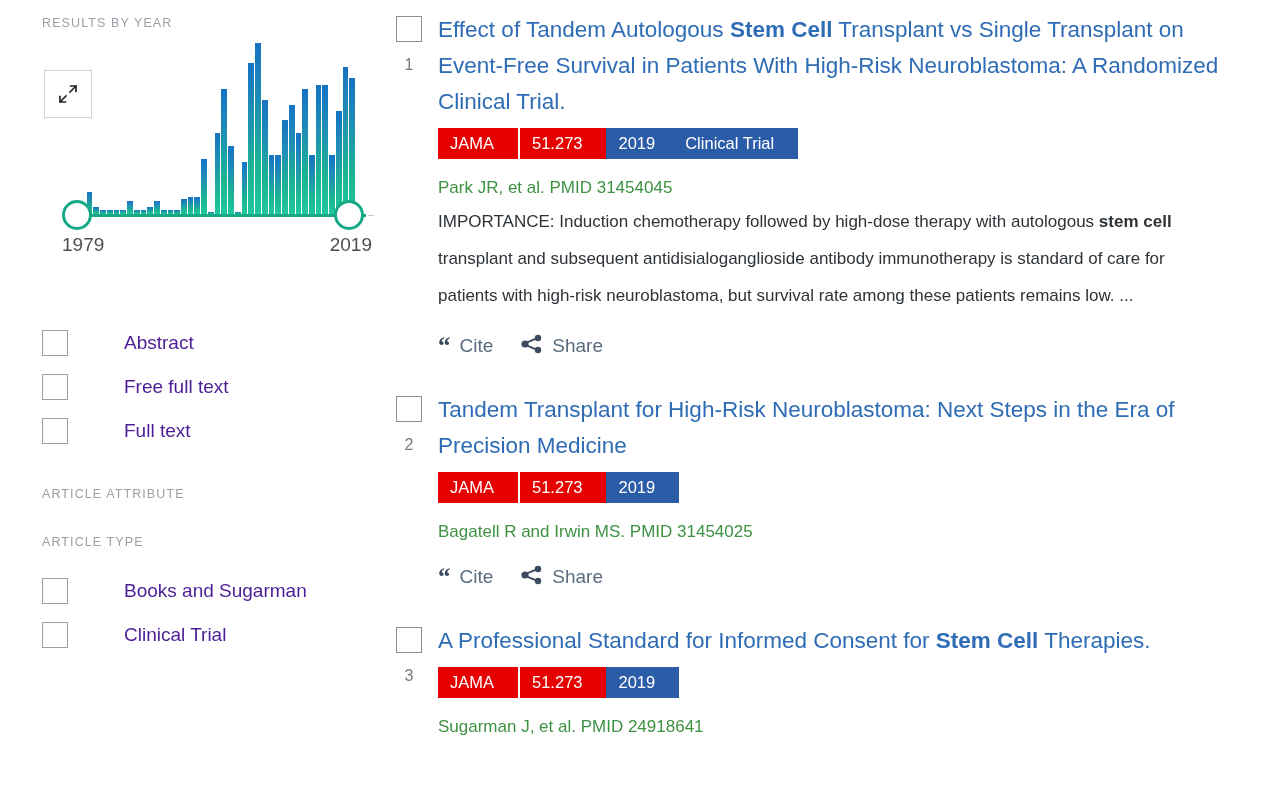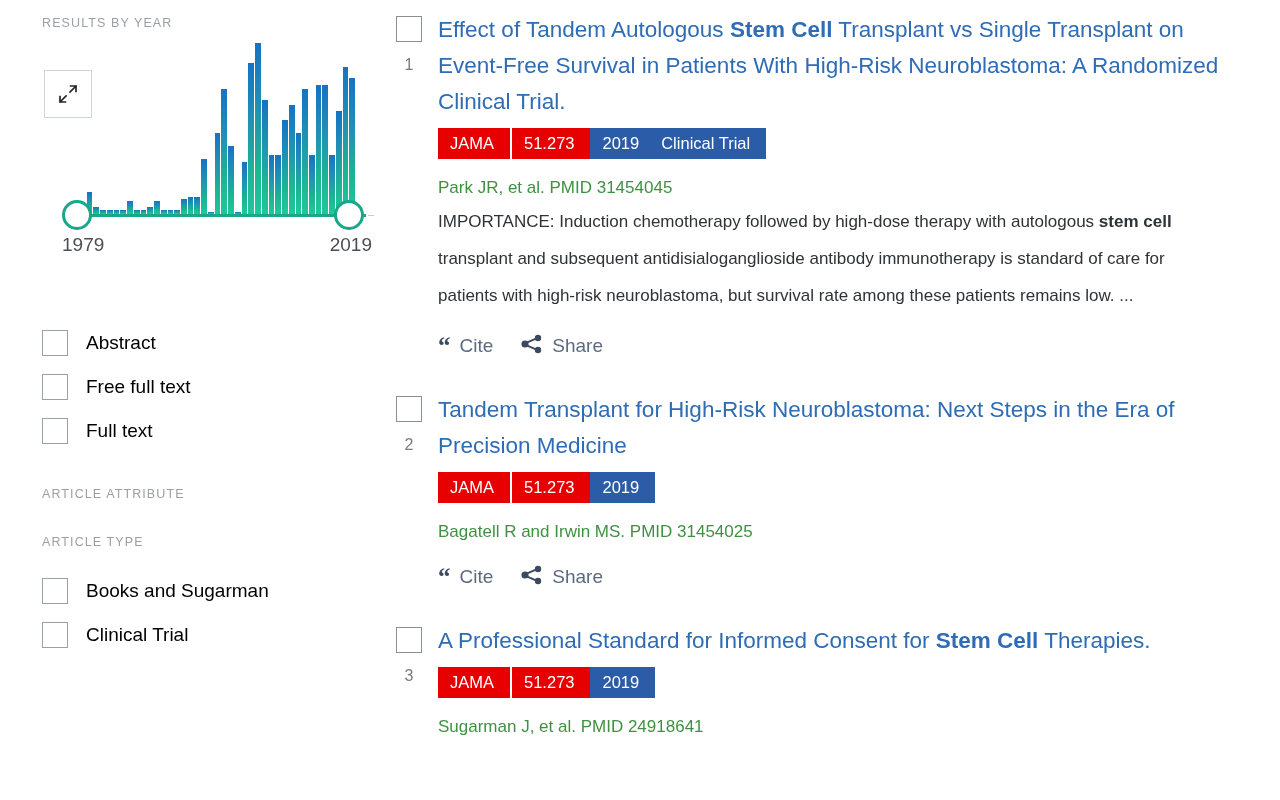--- a/index.html
+++ b/index.html
@@ -92,21 +92,21 @@
     gap: 18px;
     height: 44px;
     cursor: pointer;
   }
   .cbox {
     width: 26px; height: 26px; flex: 0 0 26px;
     border: 1px solid #9aa0a6;
     background: #fff;
   }
   .facet-label {
-    font-size: 19px; color: #000000; font-weight: 400;
+    font-size: 19px; color: #4c1d95; font-weight: 400; margin-left: 38px;
   }
 
   
   .results { flex: 1 1 auto; padding: 10px 40px 0 0; }
   .result {
     display: flex;
     align-items: flex-start;
     padding-bottom: 6px;
   }
   .result-gutter {
@@ -134,21 +134,21 @@
     display: block;
     cursor: pointer;
     margin: 0 0 6px 0;
     font-weight: 400;
   }
   .result-title b { font-weight: 700; color: #2e6cb5; }
 
   .badges { display: inline-flex; margin: 2px 0 6px 0; }
   .badge {
     font-size: 16.5px; color: #ffffff;
-    padding: 5px 16px 6px 12px;
+    padding: 5px 24px 6px 12px;
     line-height: 20px;
     white-space: nowrap;
   }
   .badge.journal { background: #e60000; }
   .badge.impact  { background: #e60000; border-left: 2px solid #ffffff; }
   .badge.year    { background: #2b5ca8; }
   .badge.type    { background: #2b5ca8; padding-left: 6px; }
 
   .authors {
     font-size: 17px;

